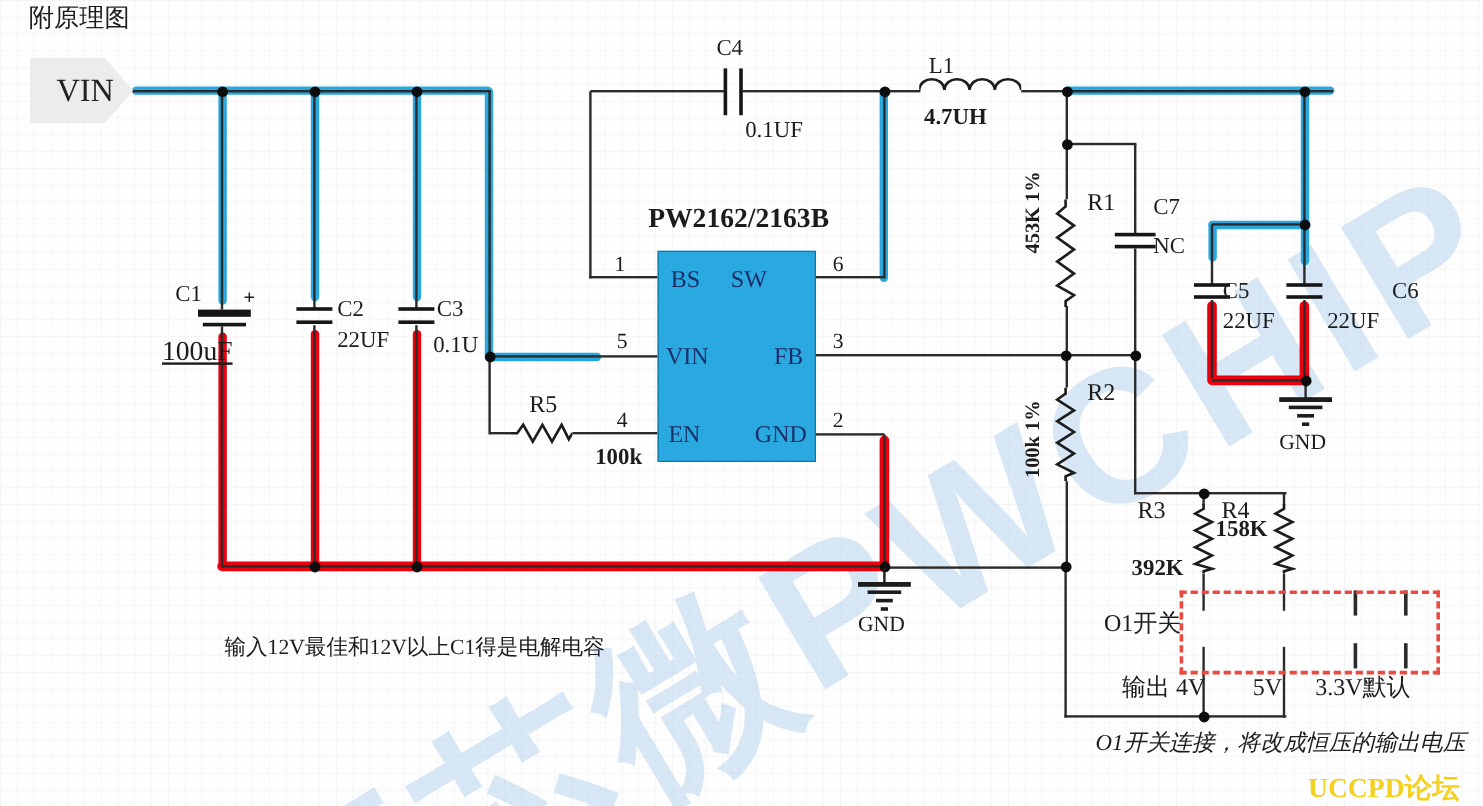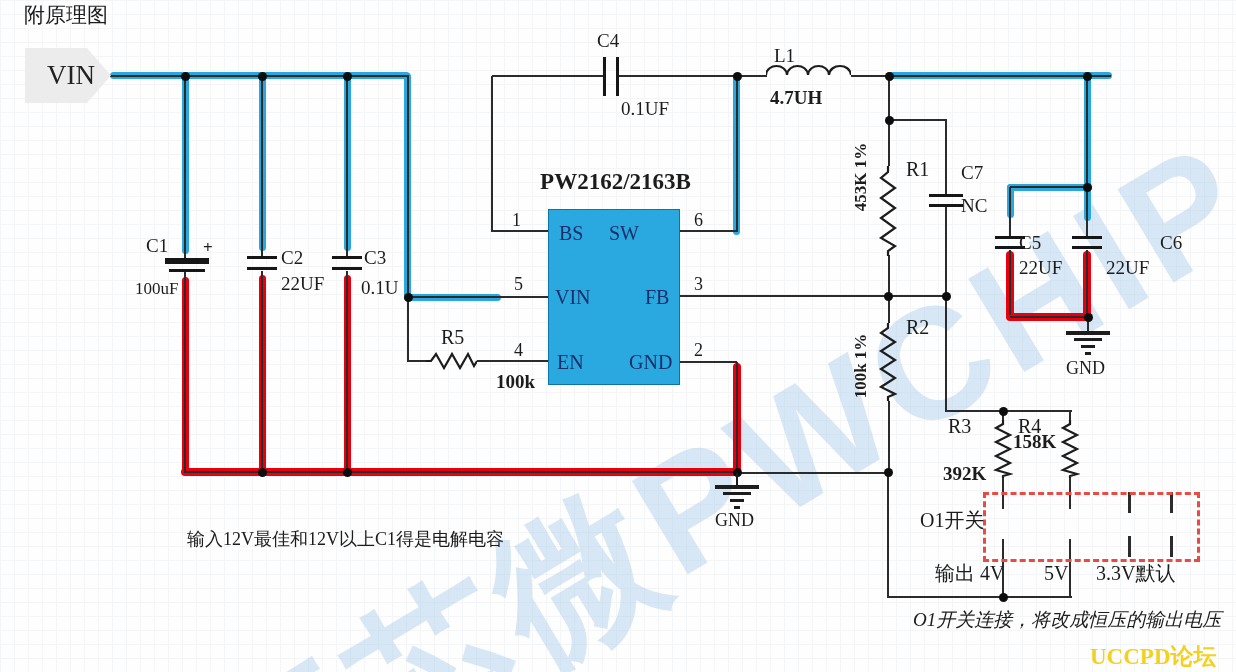--- a/index.html
+++ b/index.html
@@ -178,21 +178,21 @@
   <div class="pinnum" style="left:694px;top:340px;">2</div>
   <div class="icpin" style="left:559px;top:222px;">BS</div>
   <div class="icpin" style="left:555px;top:286px;">VIN</div>
   <div class="icpin" style="left:557px;top:351px;">EN</div>
   <div class="icpin" style="left:609px;top:222px;">SW</div>
   <div class="icpin" style="left:645px;top:286px;">FB</div>
   <div class="icpin" style="left:629px;top:351px;">GND</div>
 
   <div class="lbl" style="left:146px;top:236px;font-size:19px;">C1</div>
   <div class="lbl b" style="left:203px;top:239px;font-size:17px;">+</div>
-  <div class="lbl" style="left:135px;top:280px;font-size:17px;">100uF</div>
+  <div class="lbl" style="left:135px;top:280px;font-size:23px;text-decoration:underline;">100uF</div>
   <div class="lbl" style="left:281px;top:248px;font-size:19px;">C2</div>
   <div class="lbl" style="left:281px;top:274px;font-size:19px;">22UF</div>
   <div class="lbl" style="left:364px;top:248px;font-size:19px;">C3</div>
   <div class="lbl" style="left:361px;top:278px;font-size:19px;">0.1U</div>
 
   <div class="lbl" style="left:597px;top:31px;font-size:19px;">C4</div>
   <div class="lbl" style="left:621px;top:99px;font-size:19px;">0.1UF</div>
   <div class="lbl" style="left:774px;top:46px;font-size:19px;">L1</div>
   <div class="lbl b" style="left:770px;top:88px;font-size:19px;">4.7UH</div>
 

